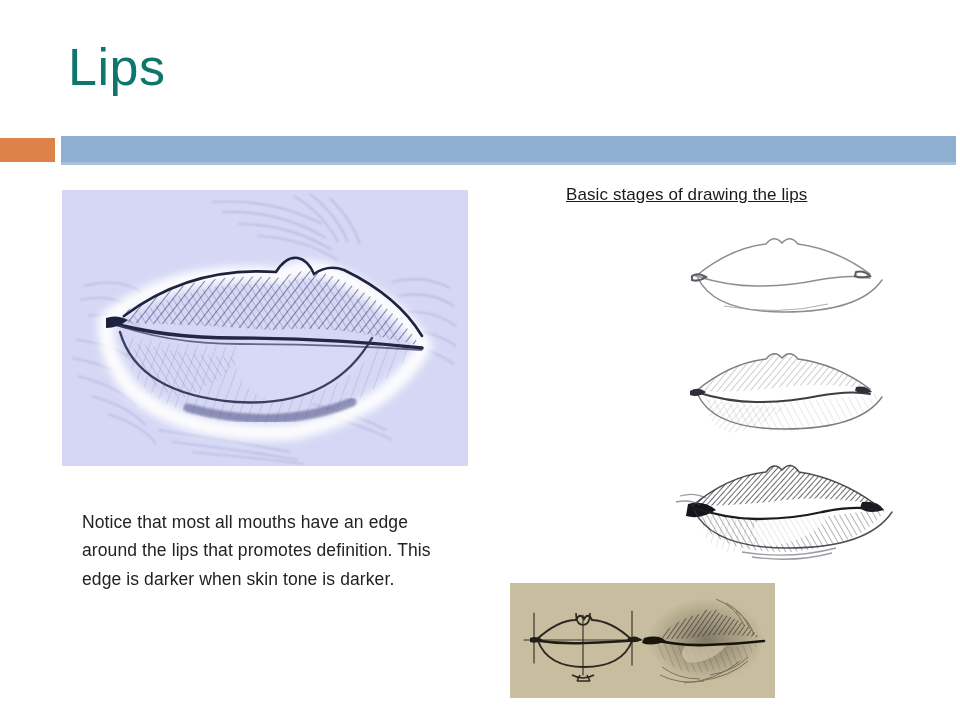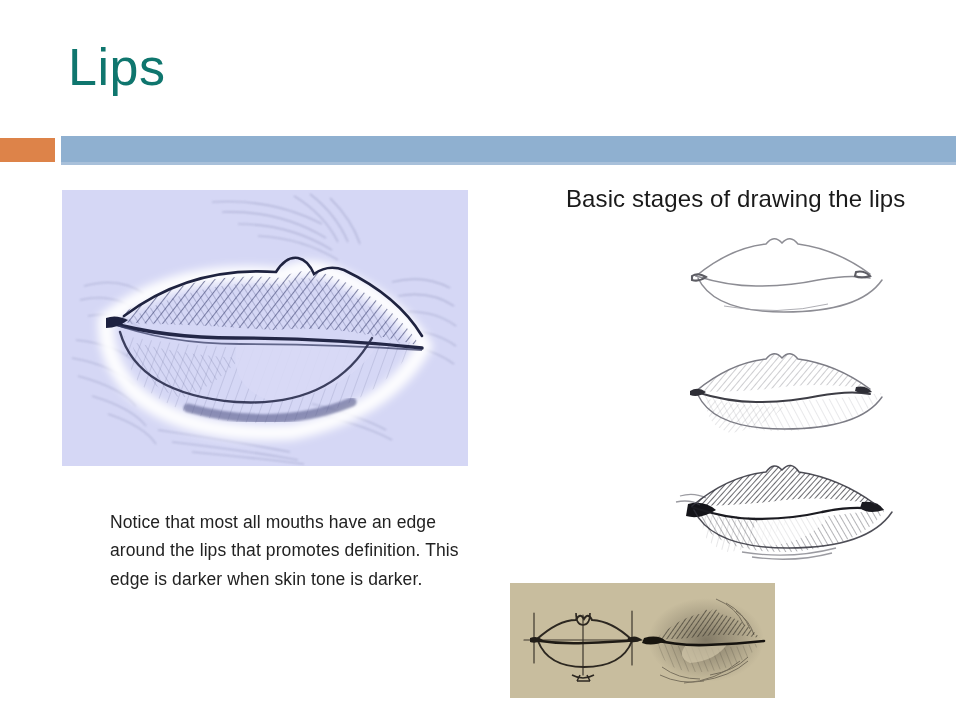--- a/index.html
+++ b/index.html
@@ -77,32 +77,32 @@
   
   .body-text {
     position: absolute;
     left: 82px;
     top: 508px;
     width: 360px;
     font-size: 17.5px;
     line-height: 1.62;
     color: #222222;
     letter-spacing: 0.1px;
-    margin-left: 28px;
   }
 
   
   .stages-caption {
     position: absolute;
     left: 566px;
     top: 185px;
-    font-size: 24px;
+    font-size: 17px;
     color: #1a1a1a;
     letter-spacing: 0.1px;
     white-space: nowrap;
+    text-decoration: underline;
   }
 
   
   .stage {
     position: absolute;
     width: 250px;
     height: 100px;
     background: #ffffff;
     overflow: hidden;
   }

